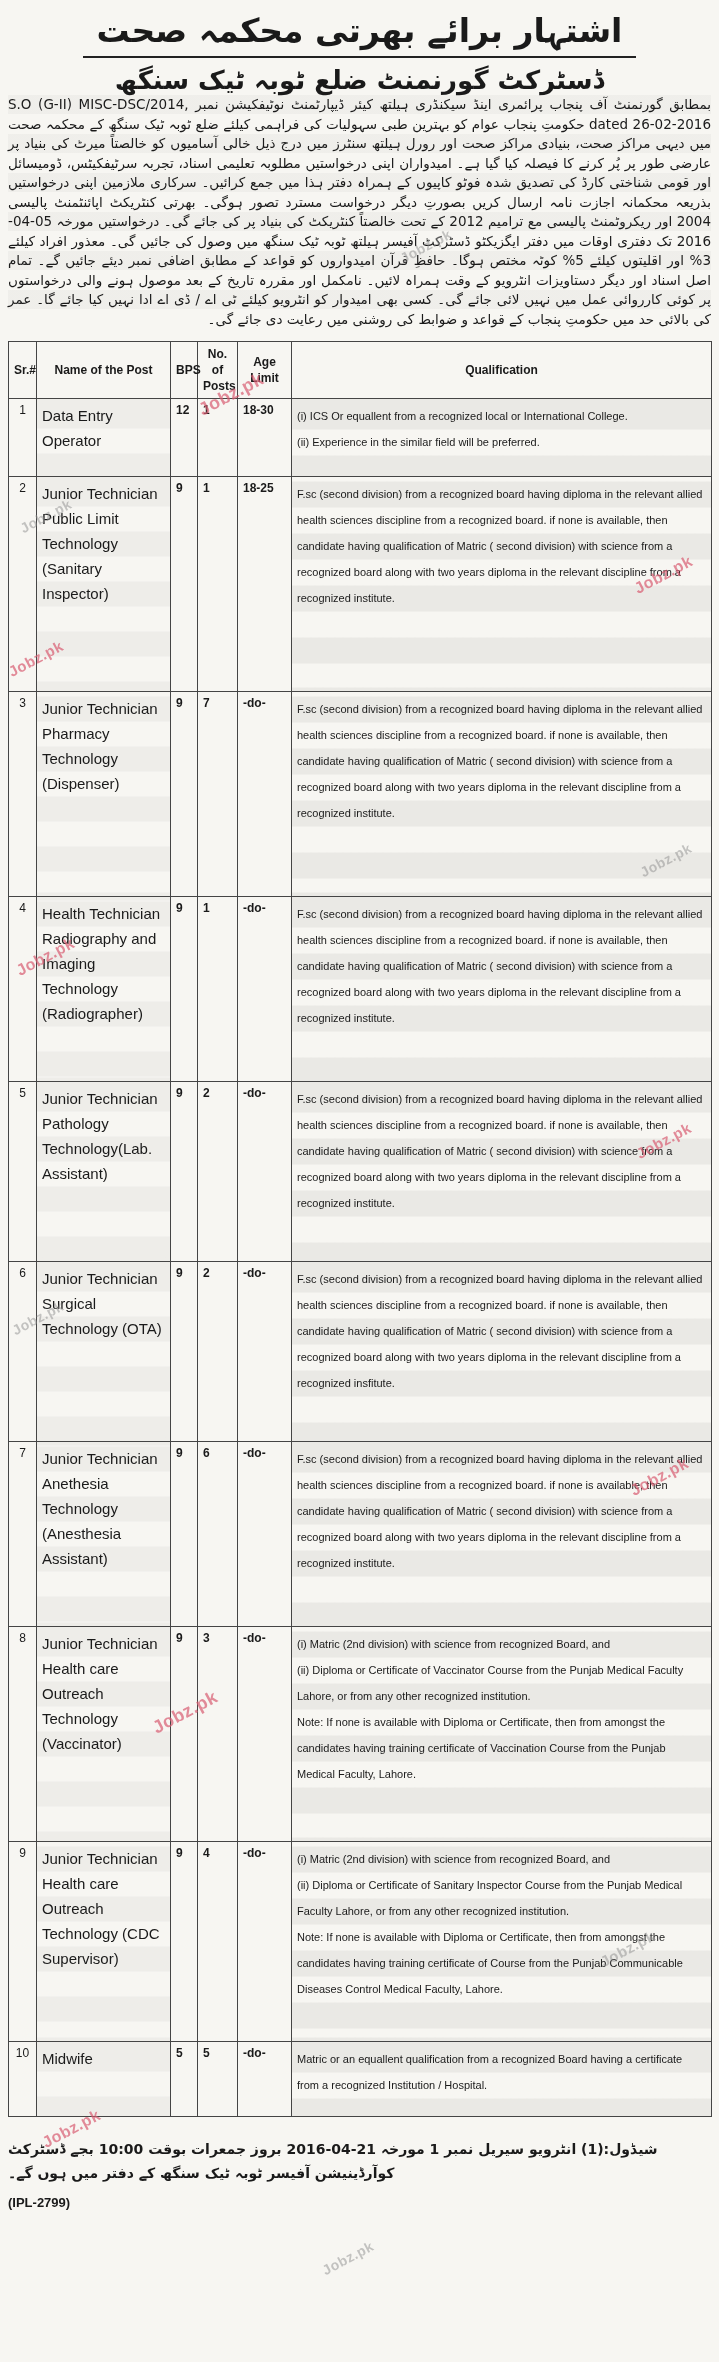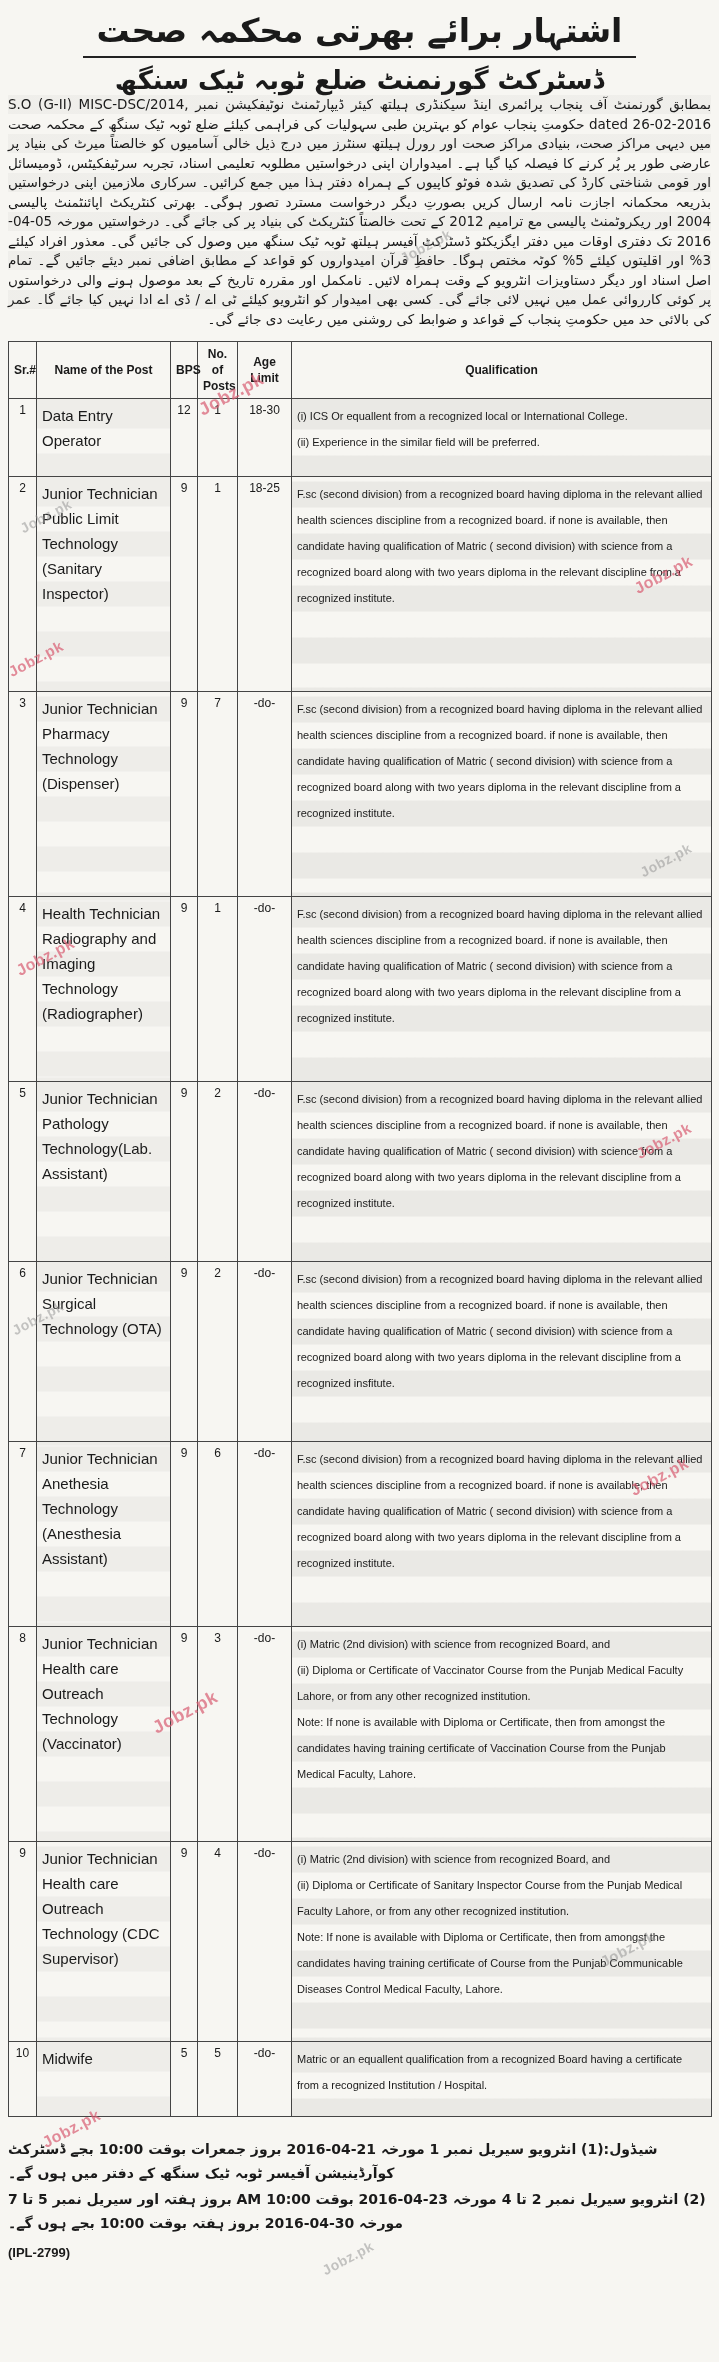--- a/index.html
+++ b/index.html
@@ -35,21 +35,21 @@
     border:1px solid #454545;vertical-align:top;padding:4px 5px;box-sizing:border-box;
   }
   table.jobs th{
     font-size:12px;font-weight:bold;text-align:center;vertical-align:middle;
     white-space:pre-line;height:54px;line-height:16px;
   }
   td.c-sr{font-size:12px;text-align:center;padding-top:8px;}
   td.c-name{font-size:15px;line-height:25px;
     background-image:repeating-linear-gradient(180deg, rgba(70,70,70,0.05) 0 25px, rgba(0,0,0,0) 25px 50px);
     background-origin:content-box;}
-  td.c-bps, td.c-posts, td.c-age{font-size:12px;text-align:center;padding-top:8px;}
+  td.c-bps, td.c-posts, td.c-age{font-size:12px;padding-top:8px;font-weight:bold;}
   td.c-qual{font-size:11px;line-height:26px;white-space:pre-line;
     background-image:repeating-linear-gradient(180deg, rgba(70,70,70,0.075) 0 26px, rgba(0,0,0,0) 26px 52px);
     background-origin:content-box;}
   tbody tr:nth-child(1){height:78px;}
   tbody tr:nth-child(2){height:215px;}
   tbody tr:nth-child(3){height:205px;}
   tbody tr:nth-child(4){height:185px;}
   tbody tr:nth-child(5){height:180px;}
   tbody tr:nth-child(6){height:180px;}
   tbody tr:nth-child(7){height:185px;}
@@ -207,20 +207,19 @@
           <td class="c-bps">5</td>
           <td class="c-posts">5</td>
           <td class="c-age">-do-</td>
           <td class="c-qual">Matric or an equallent qualification from a recognized Board having a certificate from a recognized Institution / Hospital.</td>
         </tr>
       </tbody>
   </table>
 
   <div class="urdu sched">
     <div>شیڈول:(1) انٹرویو سیریل نمبر 1 مورخہ 21-04-2016 بروز جمعرات بوقت 10:00 بجے ڈسٹرکٹ کوآرڈینیشن آفیسر ٹوبہ ٹیک سنگھ کے دفتر میں ہوں گے۔</div>
-    <div>(2) انٹرویو سیریل نمبر 2 تا 4 مورخہ 23-04-2016 بوقت 10:00 AM بروز ہفتہ اور سیریل نمبر 5 تا 7 مورخہ 30-04-2016 بروز ہفتہ بوقت 10:00 بجے ہوں گے۔</div>
   </div>
 
   <div class="foot-row">
     <div class="ipl">(IPL-2799)</div>
   </div>
 
 </div>
 
 </body></html>

